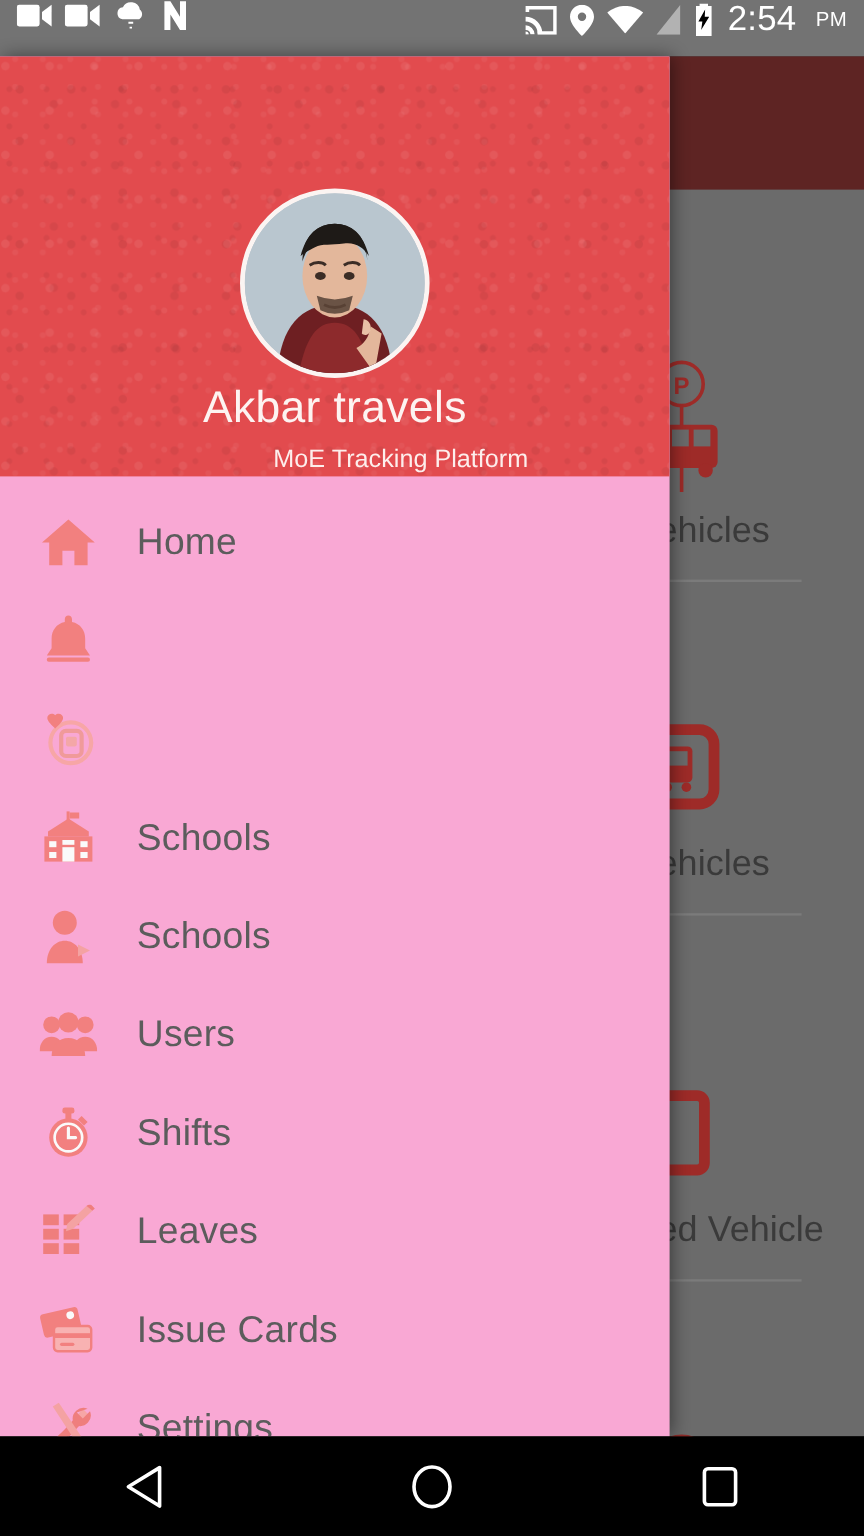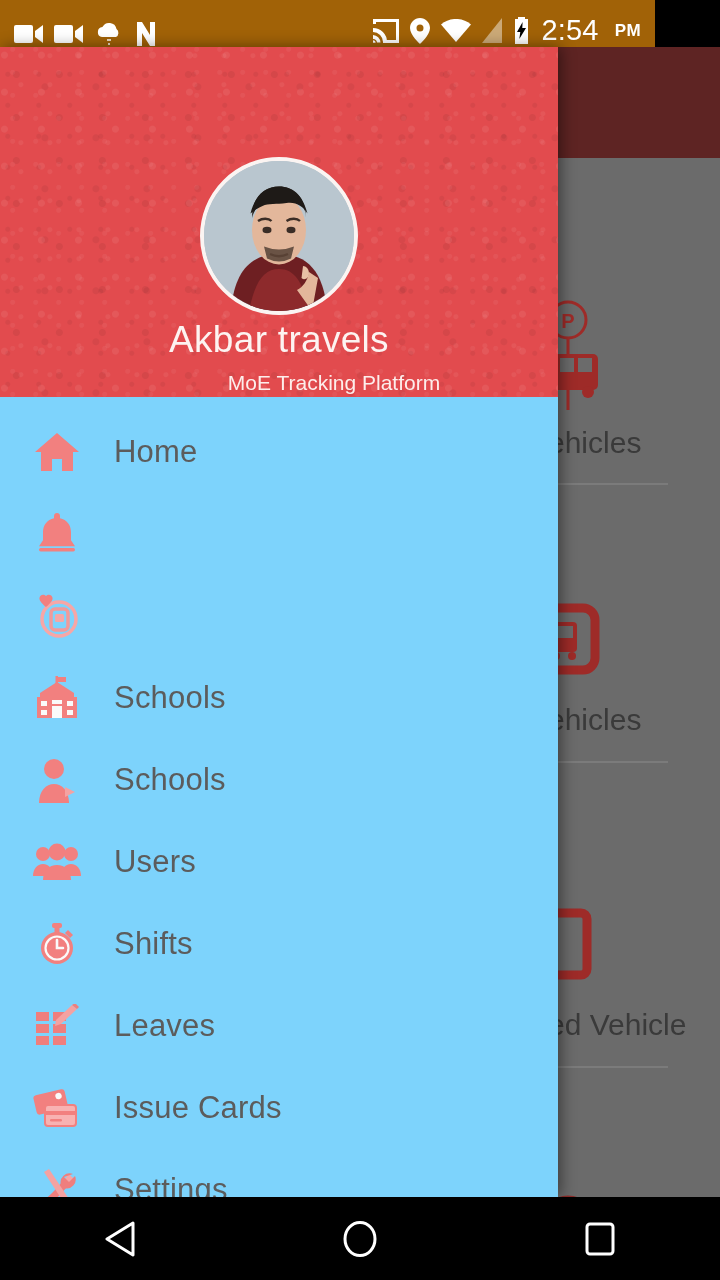--- a/index.html
+++ b/index.html
@@ -2,40 +2,40 @@
 <html><head>
 <meta charset="utf-8">
 <style>
   * { margin:0; padding:0; box-sizing:border-box; }
   html,body { width:720px; height:1280px; background:#000; overflow:hidden;
               font-family:"Liberation Sans", sans-serif; }
 
   #screen { position:relative; width:720px; height:1280px; overflow:hidden; background:#000; }
 
   
-  #statusbar { position:absolute; left:0; top:0; width:655px; height:47px;
-               background:#a16207; display:flex; align-items:flex-end; }
+  #statusbar { position:absolute; left:0; top:0; width:720px; height:47px;
+               background:#737373; display:flex; align-items:flex-start; }
   .sb-left { display:flex; align-items:center; gap:10px; padding-left:14px; }
   .sb-right { margin-left:auto; display:flex; align-items:center; gap:11px; padding-right:14px; }
   .sb-ico { display:block; fill:#fff; }
   .sb-clock { color:#fff; font-size:29px; font-weight:400; letter-spacing:.2px; }
-  .sb-ampm { color:#fff; font-size:17px; font-weight:700; margin-left:5px; letter-spacing:.4px; }
+  .sb-ampm { color:#fff; font-size:17px; font-weight:400; margin-left:5px; letter-spacing:.4px; }
 
   
   #appbg { position:absolute; left:0; top:47px; width:720px; height:1150px; background:#6b6b6b; }
   #appbar { position:absolute; left:0; top:0; width:720px; height:111px; background:#5e2423; }
   #content { position:absolute; left:0; top:111px; width:720px; bottom:0; }
   .bg-row { position:absolute; left:0; width:720px; }
   .bg-icon { position:absolute; }
   .bg-label { position:absolute; color:#3a3a3a; font-size:30px; white-space:nowrap; }
   .bg-div { position:absolute; height:2px; background:#7b7b7b; }
 
   
   #drawer { position:absolute; left:0; top:47px; width:558px; height:1150px;
-            background:#7dd3fc; overflow:hidden; box-shadow:3px 0 14px rgba(0,0,0,.45); }
+            background:#f9a8d4; overflow:hidden; box-shadow:3px 0 14px rgba(0,0,0,.45); }
   #drawer-header { position:relative; width:558px; height:350px;
                    background:#e24b4e;
                    background-image:
                      radial-gradient(circle at 12% 22%, rgba(255,255,255,.07) 0 3px, transparent 4px),
                      radial-gradient(circle at 38% 64%, rgba(0,0,0,.06) 0 3px, transparent 4px),
                      radial-gradient(circle at 72% 30%, rgba(255,255,255,.06) 0 2px, transparent 3px),
                      radial-gradient(circle at 88% 78%, rgba(0,0,0,.05) 0 3px, transparent 4px),
                      radial-gradient(circle at 55% 10%, rgba(255,255,255,.05) 0 2px, transparent 3px),
                      radial-gradient(circle at 25% 88%, rgba(0,0,0,.05) 0 2px, transparent 3px);
                    background-size:37px 37px, 43px 43px, 29px 29px, 51px 51px, 23px 23px, 31px 31px; }

